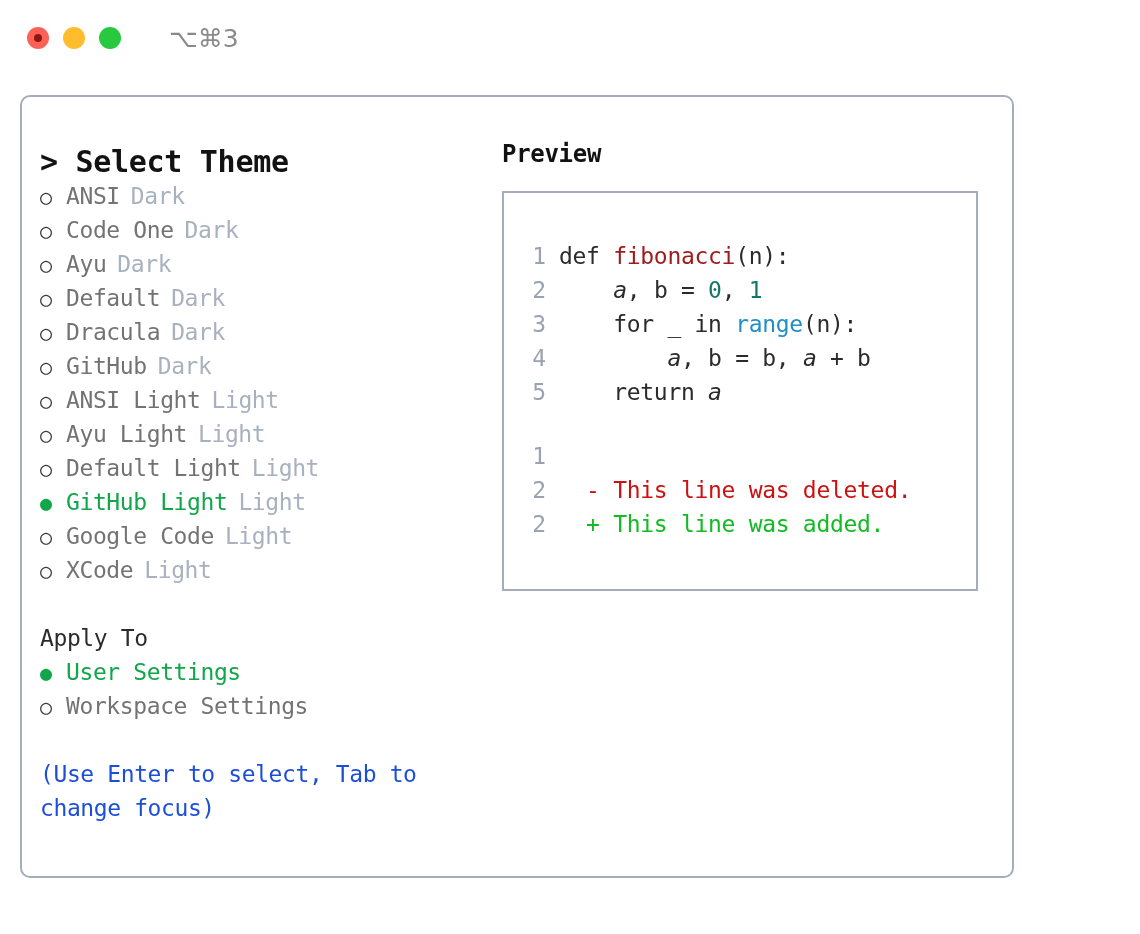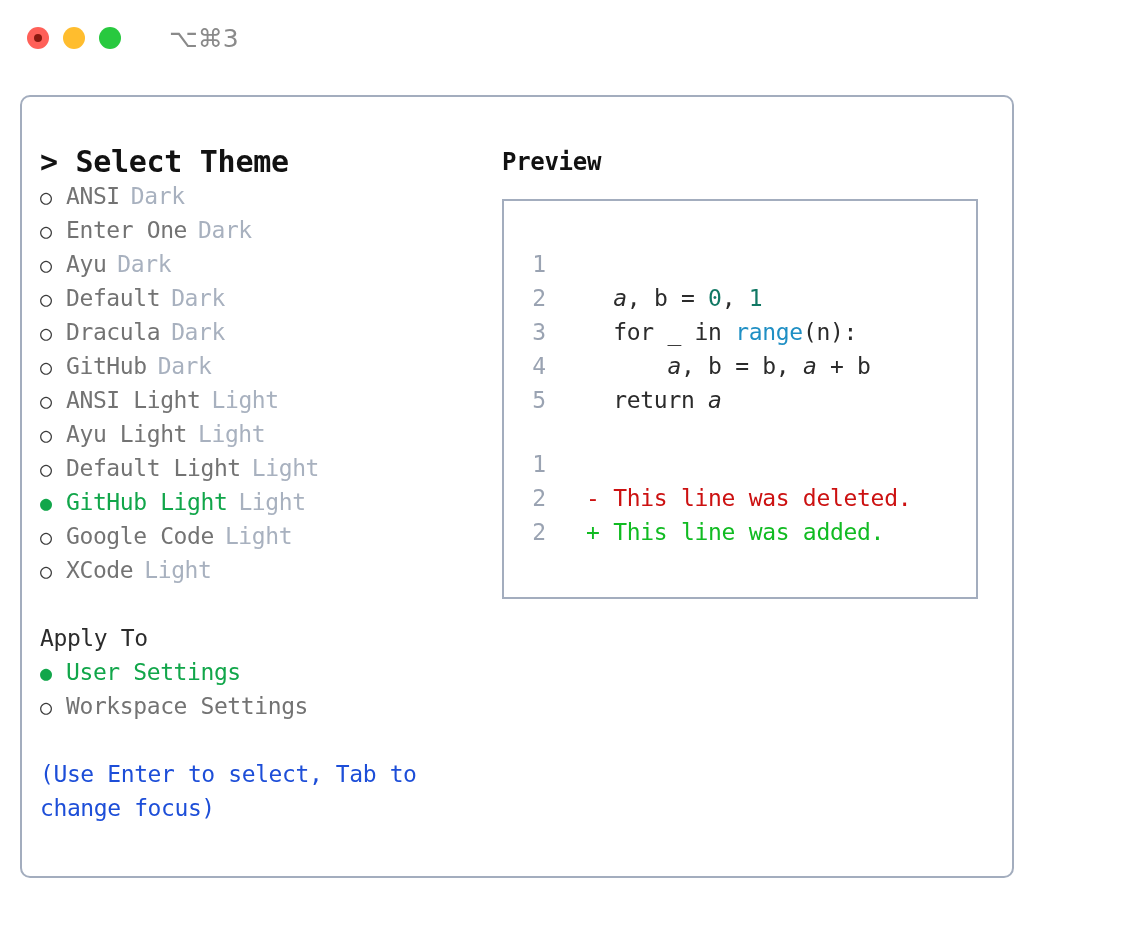--- a/index.html
+++ b/index.html
@@ -152,21 +152,21 @@
     color: #1d4ed8;
     line-height: 34px;
     width: 420px;
     letter-spacing: -0.4px;
   }
 
   
   .right-col {
     position: absolute;
     left: 480px;
-    top: 48px;
+    top: 40px;
     width: 490px;
   }
 
   .preview-title {
     font-size: 24px;
     font-weight: bold;
     color: #121212;
     letter-spacing: -0.3px;
     line-height: 34px;
   }
@@ -236,21 +236,21 @@
   </div>
 
   <div class="panel">
     <div class="panel-inner">
 
       <div class="left-col">
         <div class="section-title">&gt; Select Theme</div>
 
         <div id="theme-list">
             <div class="opt-row"><span class="bullet">○</span><span class="opt-label">ANSI</span><span class="opt-cat">Dark</span></div>
-            <div class="opt-row"><span class="bullet">○</span><span class="opt-label">Enter One</span><span class="opt-cat">Dark</span></div>
+            <div class="opt-row"><span class="bullet">○</span><span class="opt-label">Code One</span><span class="opt-cat">Dark</span></div>
             <div class="opt-row"><span class="bullet">○</span><span class="opt-label">Ayu</span><span class="opt-cat">Dark</span></div>
             <div class="opt-row"><span class="bullet">○</span><span class="opt-label">Default</span><span class="opt-cat">Dark</span></div>
             <div class="opt-row"><span class="bullet">○</span><span class="opt-label">Dracula</span><span class="opt-cat">Dark</span></div>
             <div class="opt-row"><span class="bullet">○</span><span class="opt-label">GitHub</span><span class="opt-cat">Dark</span></div>
             <div class="opt-row"><span class="bullet">○</span><span class="opt-label">ANSI Light</span><span class="opt-cat">Light</span></div>
             <div class="opt-row"><span class="bullet">○</span><span class="opt-label">Ayu Light</span><span class="opt-cat">Light</span></div>
             <div class="opt-row"><span class="bullet">○</span><span class="opt-label">Default Light</span><span class="opt-cat">Light</span></div>
             <div class="opt-row"><span class="bullet selected">●</span><span class="opt-label selected">GitHub Light</span><span class="opt-cat">Light</span></div>
             <div class="opt-row"><span class="bullet">○</span><span class="opt-label">Google Code</span><span class="opt-cat">Light</span></div>
             <div class="opt-row"><span class="bullet">○</span><span class="opt-label">XCode</span><span class="opt-cat">Light</span></div>
@@ -267,21 +267,21 @@
 
         <div class="hint">(Use Enter to select, Tab to change focus)</div>
       </div>
 
       <div class="right-col">
         <div class="preview-title">Preview</div>
 
         <div class="preview-box">
           <div class="code-area">
             <div id="code-lines">
-                <div class="code-line"><span class="lineno">1</span></div>
+                <div class="code-line"><span class="lineno">1</span><span class="code-text"><span>def </span><span class="tok-fn">fibonacci</span><span>(n):</span></span></div>
                 <div class="code-line"><span class="lineno">2</span><span class="code-text"><span>    </span><span class="tok-var">a</span><span>, </span><span>b</span><span> = </span><span class="tok-num">0</span><span>, </span><span class="tok-num">1</span></span></div>
                 <div class="code-line"><span class="lineno">3</span><span class="code-text"><span>    for _ in </span><span class="tok-call">range</span><span>(n):</span></span></div>
                 <div class="code-line"><span class="lineno">4</span><span class="code-text"><span>        </span><span class="tok-var">a</span><span>, b = b, </span><span class="tok-var">a</span><span> + b</span></span></div>
                 <div class="code-line"><span class="lineno">5</span><span class="code-text"><span>    return </span><span class="tok-var">a</span></span></div>
               </div>
             <div class="diff-gap"></div>
             <div id="diff-lines">
                 <div class="code-line"><span class="lineno">1</span></div>
                 <div class="code-line"><span class="lineno">2</span><span class="code-text diff-del">  - This line was deleted.</span></div>
                 <div class="code-line"><span class="lineno">2</span><span class="code-text diff-add">  + This line was added.</span></div>

